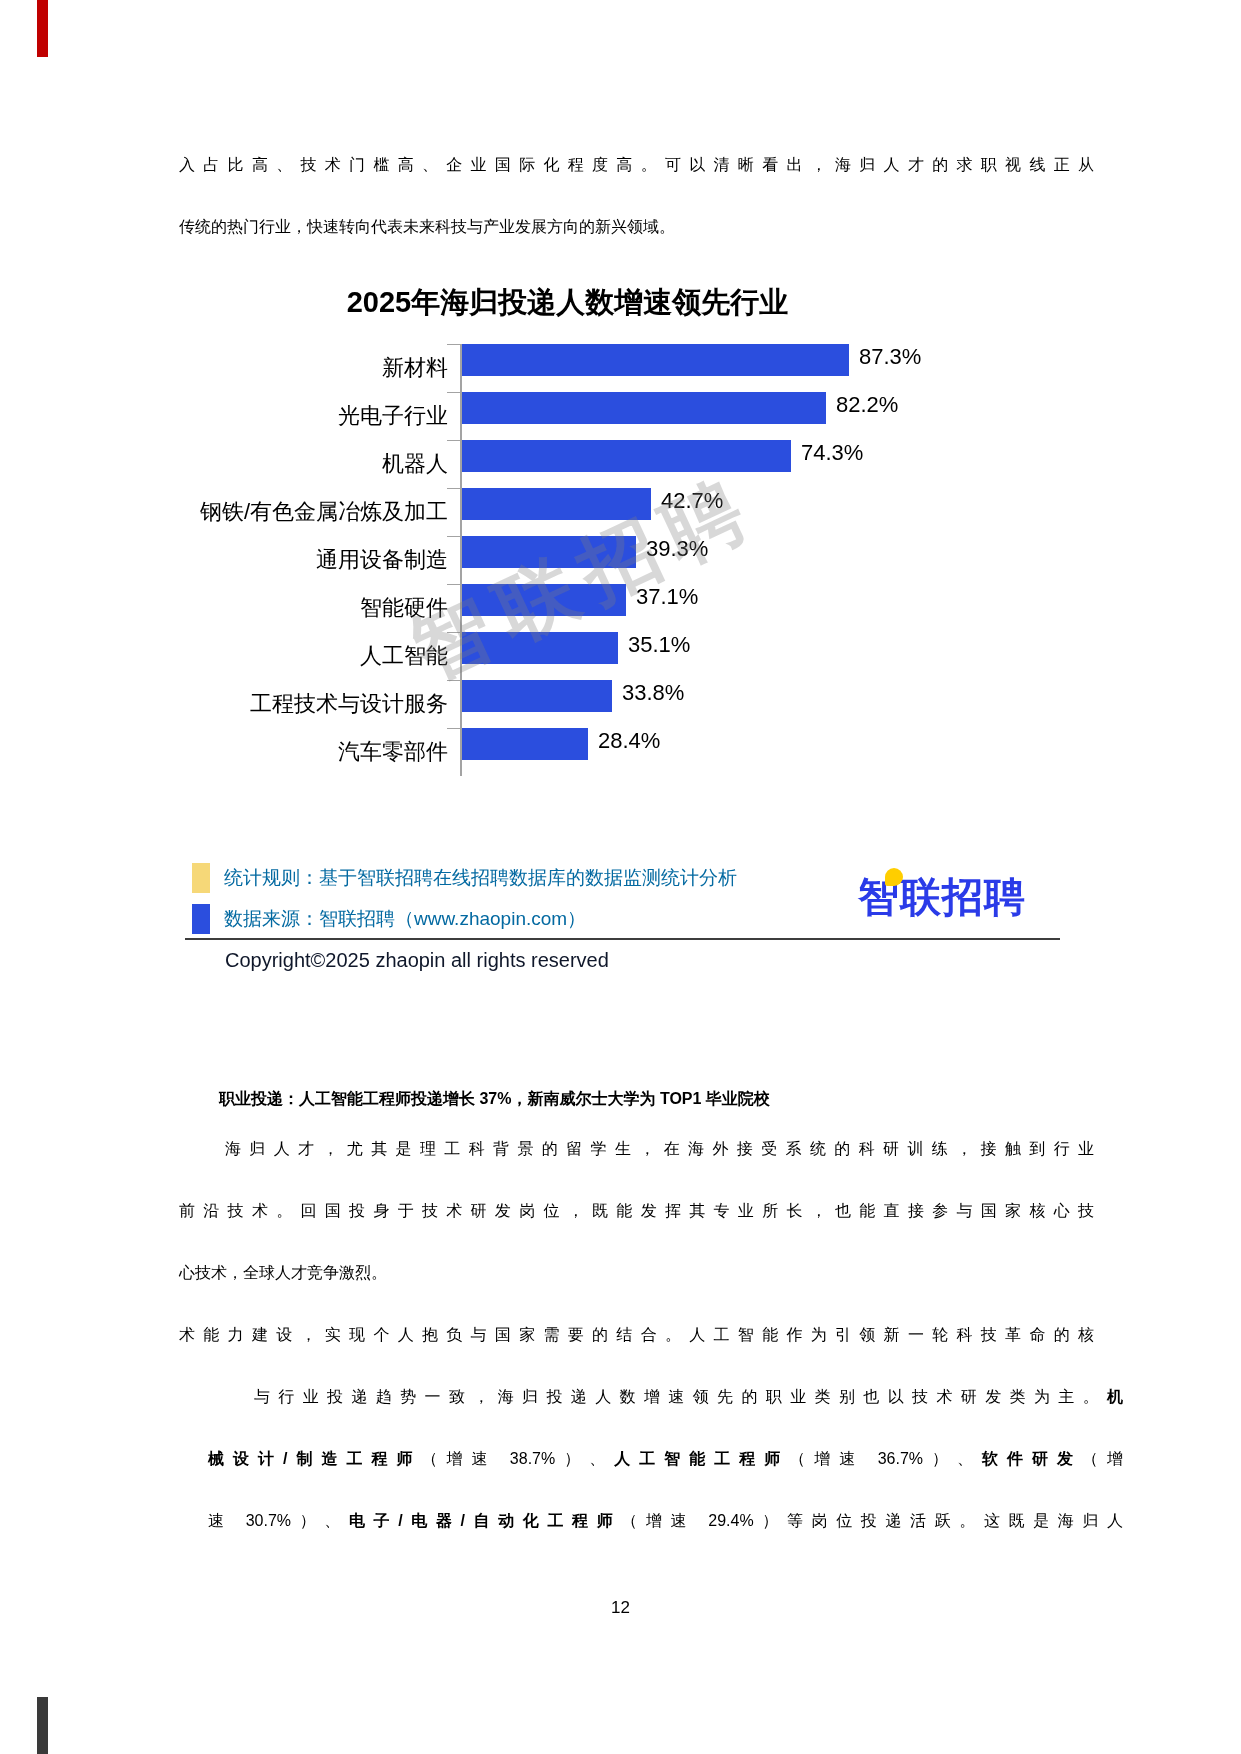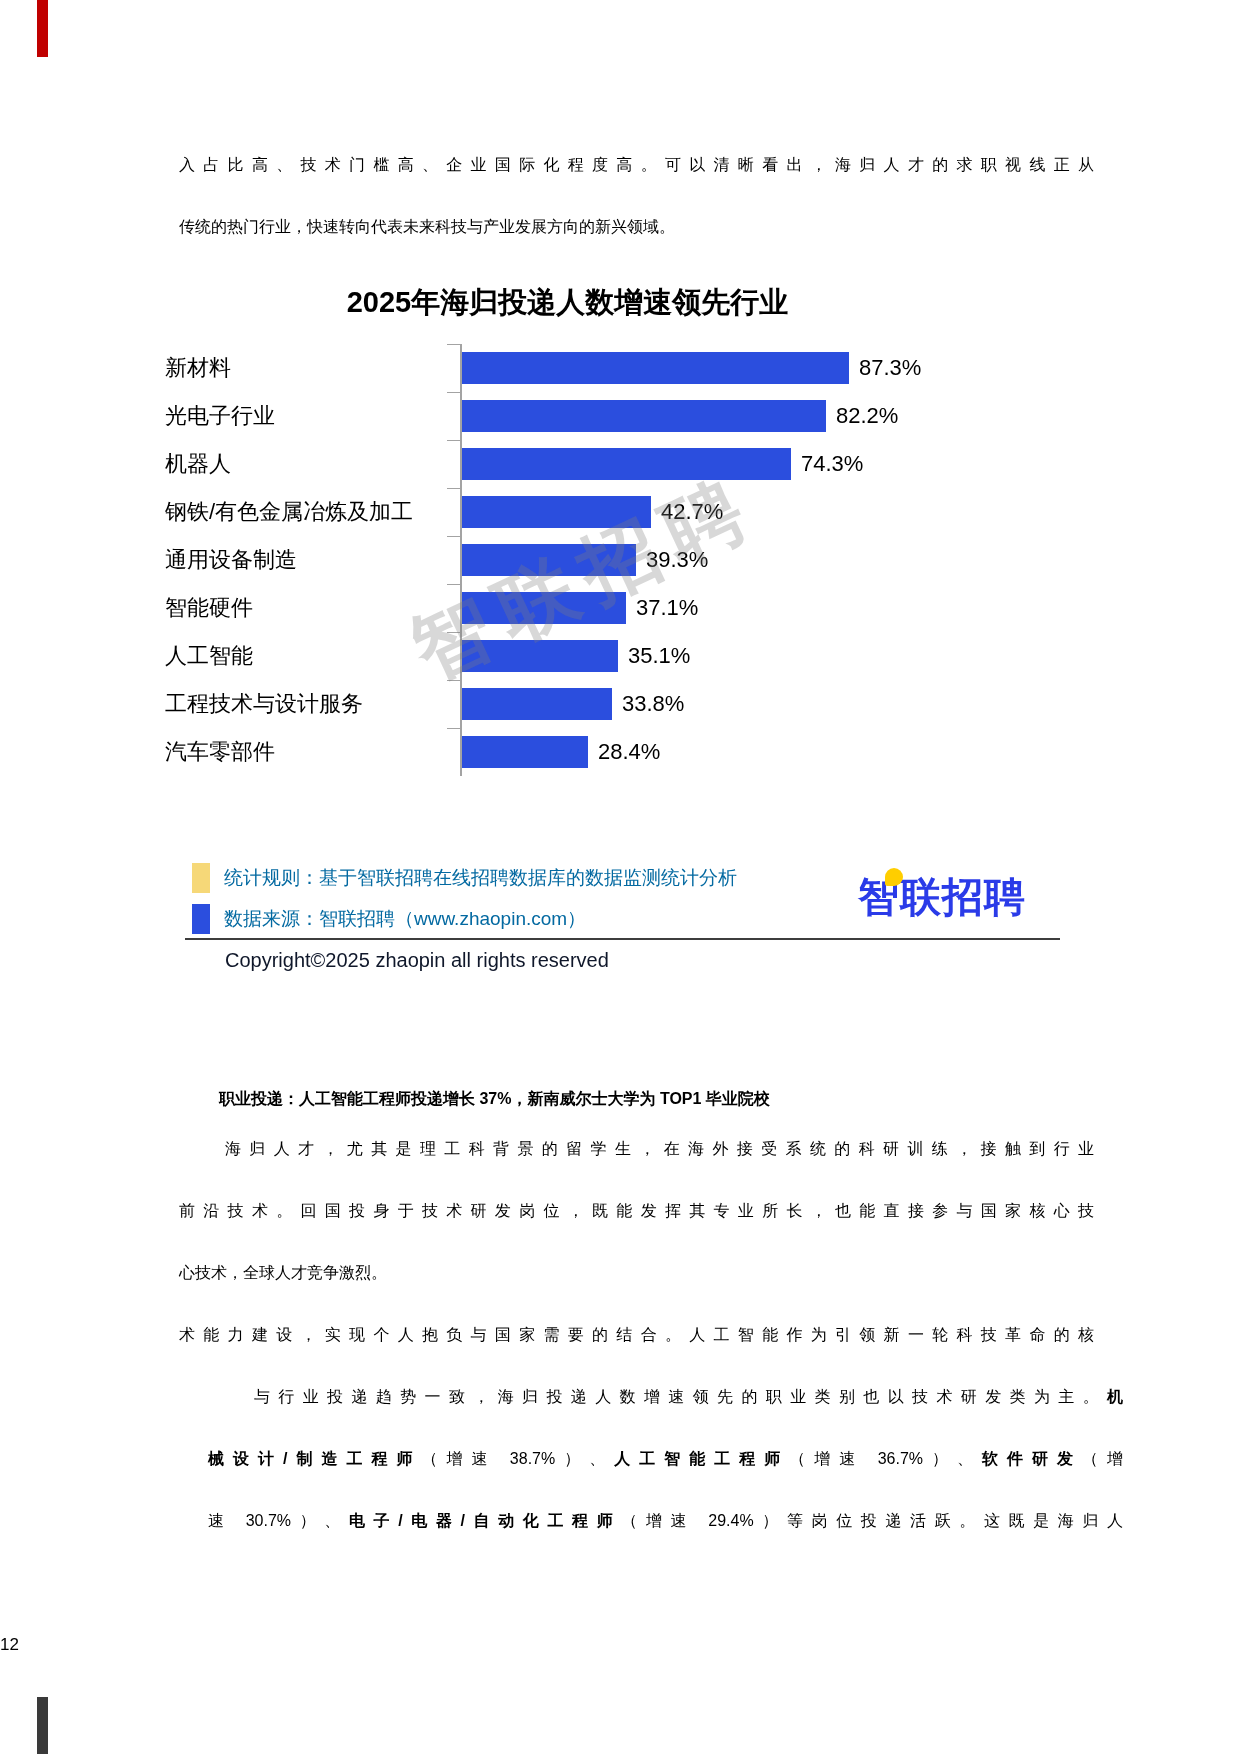--- a/index.html
+++ b/index.html
@@ -25,22 +25,22 @@
   #heading-block{top:1068px;font-weight:700;}
   #heading-block .line{text-indent:40px;}
   #para2{top:1118px;}
   #para3{top:1366px;margin-left:29px;}
 
   
   #chart{position:absolute;left:165px;top:282px;width:805px;}
   .chart-title{font-size:29px;font-weight:700;text-align:center;line-height:40px;margin-bottom:22px;}
   .chart-rows{position:relative;}
   .chart-row{display:flex;align-items:center;height:48px;}
-  .chart-label{width:283px;padding-right:12px;font-size:22px;flex:none;}
-  .chart-track{position:relative;flex:1;height:48px;display:flex;align-items:center;border-left:2px solid #a3a3a3;}
+  .chart-label{width:283px;padding-right:12px;text-align:right;font-size:22px;flex:none;}
+  .chart-track{position:relative;flex:1;height:48px;display:flex;align-items:flex-start;border-left:2px solid #a3a3a3;}
   .chart-bar{height:32px;flex:none;}
   .chart-value{font-size:22px;margin-left:10px;}
   .tick{position:absolute;left:-15px;width:13px;height:1px;background:#a3a3a3;top:0;}
   .tick.bottom{top:auto;bottom:0;}
 
   
   #watermark{
     position:absolute;left:418px;top:604px;
     font-size:78px;font-weight:700;letter-spacing:14px;
     color:rgba(125,125,125,0.30);
@@ -52,21 +52,21 @@
   #legend{position:absolute;left:192px;top:862px;display:flex;flex-direction:column;gap:9px;}
   .legend-row{display:flex;align-items:center;height:32px;}
   .legend-swatch{width:18px;height:30px;flex:none;margin-right:14px;}
   .legend-text{font-size:19px;color:#0369a1;}
   #logo{position:absolute;left:858px;top:870px;width:210px;}
   .logo-text{font-size:41px;font-weight:700;letter-spacing:1px;position:relative;z-index:1;}
   .logo-dot{position:absolute;left:27px;top:-2px;width:18px;height:18px;border-radius:50% 50% 50% 12%;z-index:2;}
   #divider{position:absolute;left:185px;top:938px;width:875px;height:2px;background:#3d3d3d;}
   #copyright{position:absolute;left:225px;top:946px;font-size:20px;color:#0f172a;line-height:28px;}
 
-  #page-number{position:absolute;left:0;top:1598px;width:100%;font-size:17px;margin-top:37px;}
+  #page-number{position:absolute;left:0;top:1598px;width:100%;text-align:center;font-size:17px;}
 </style>
 </head>
 <body>
 
 <div class="edge-marker edge-top"></div>
 <div class="edge-marker edge-bottom"></div>
 
 <div id="intro" class="textblock">
     <div class="line justify"><span>入占比高、技术门槛高、企业国际化程度高。可以清晰看出，海归人才的求职视线正从</span></div>
     <div class="line left"><span>传统的热门行业，快速转向代表未来科技与产业发展方向的新兴领域。</span></div>

